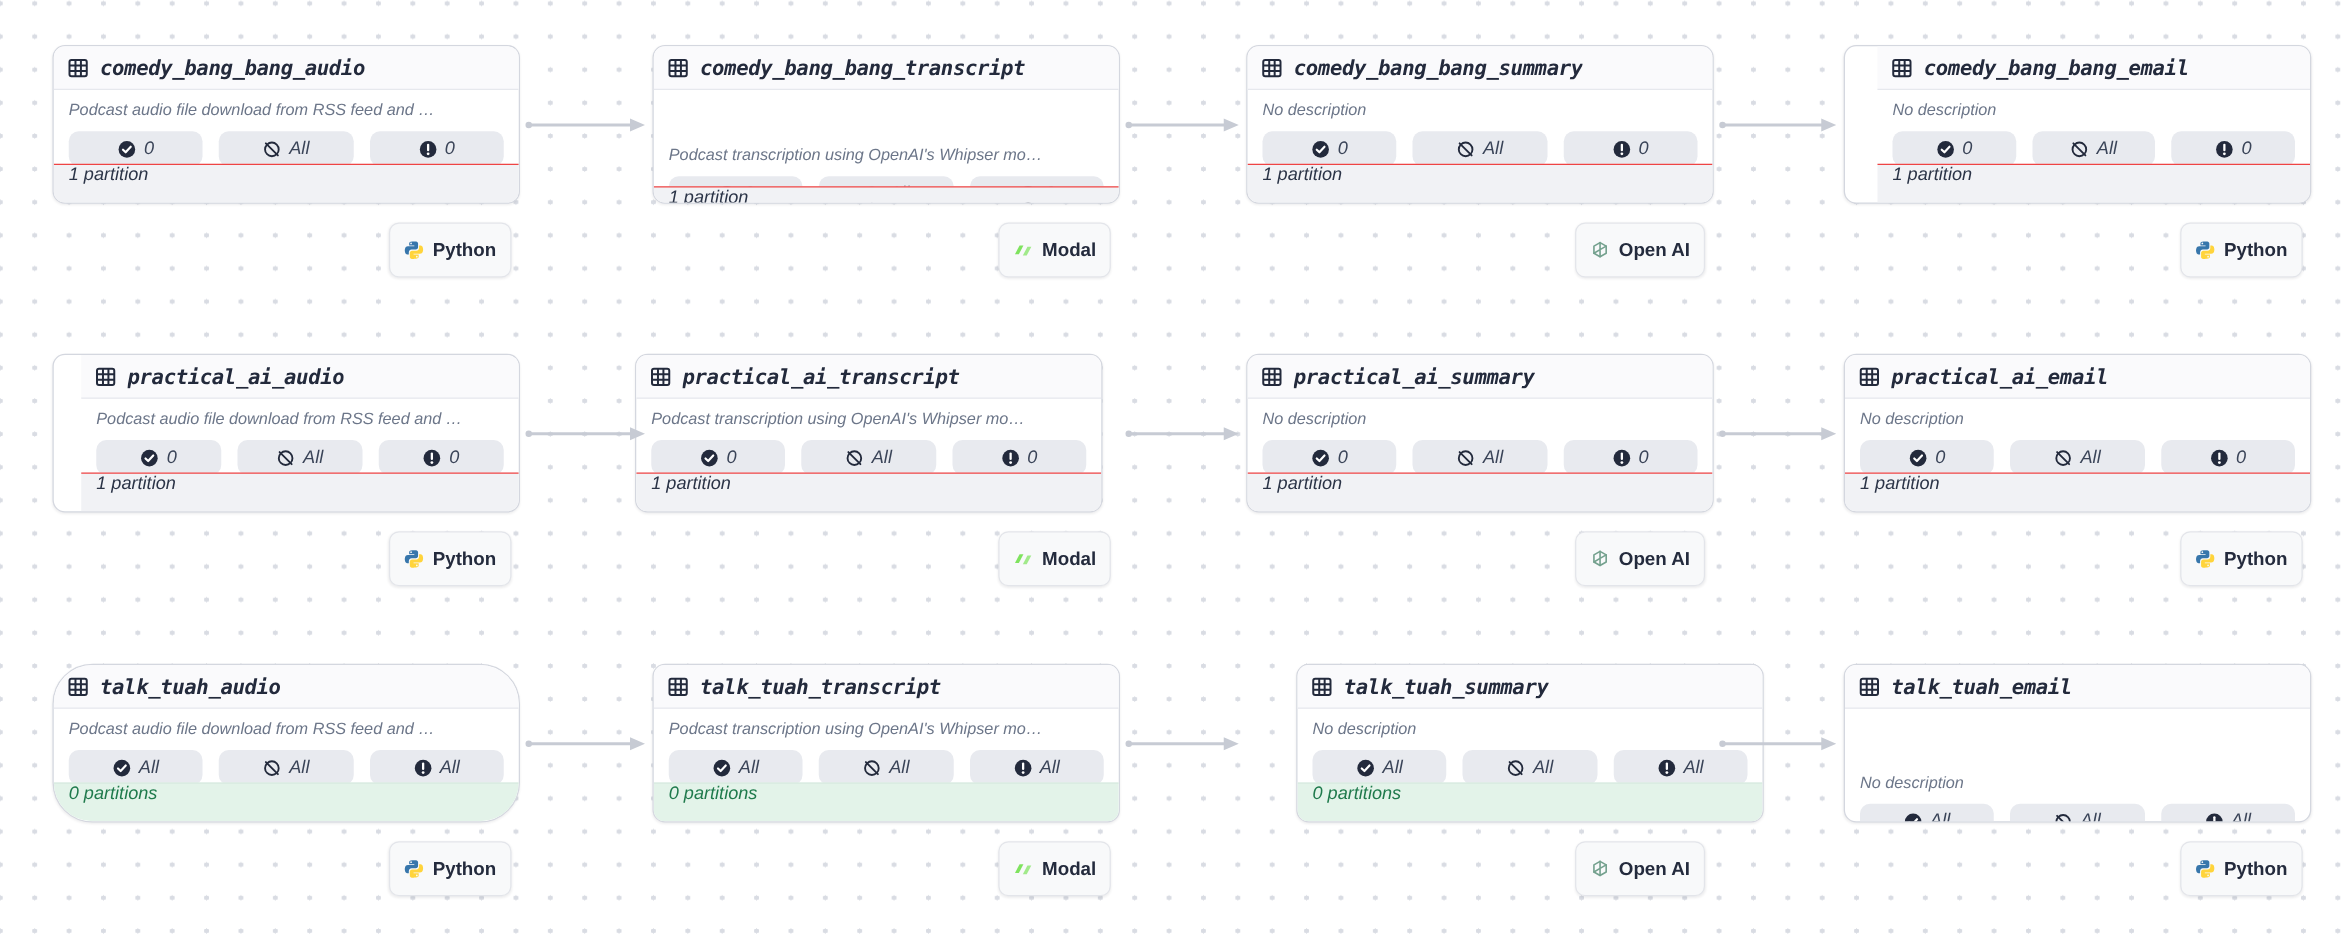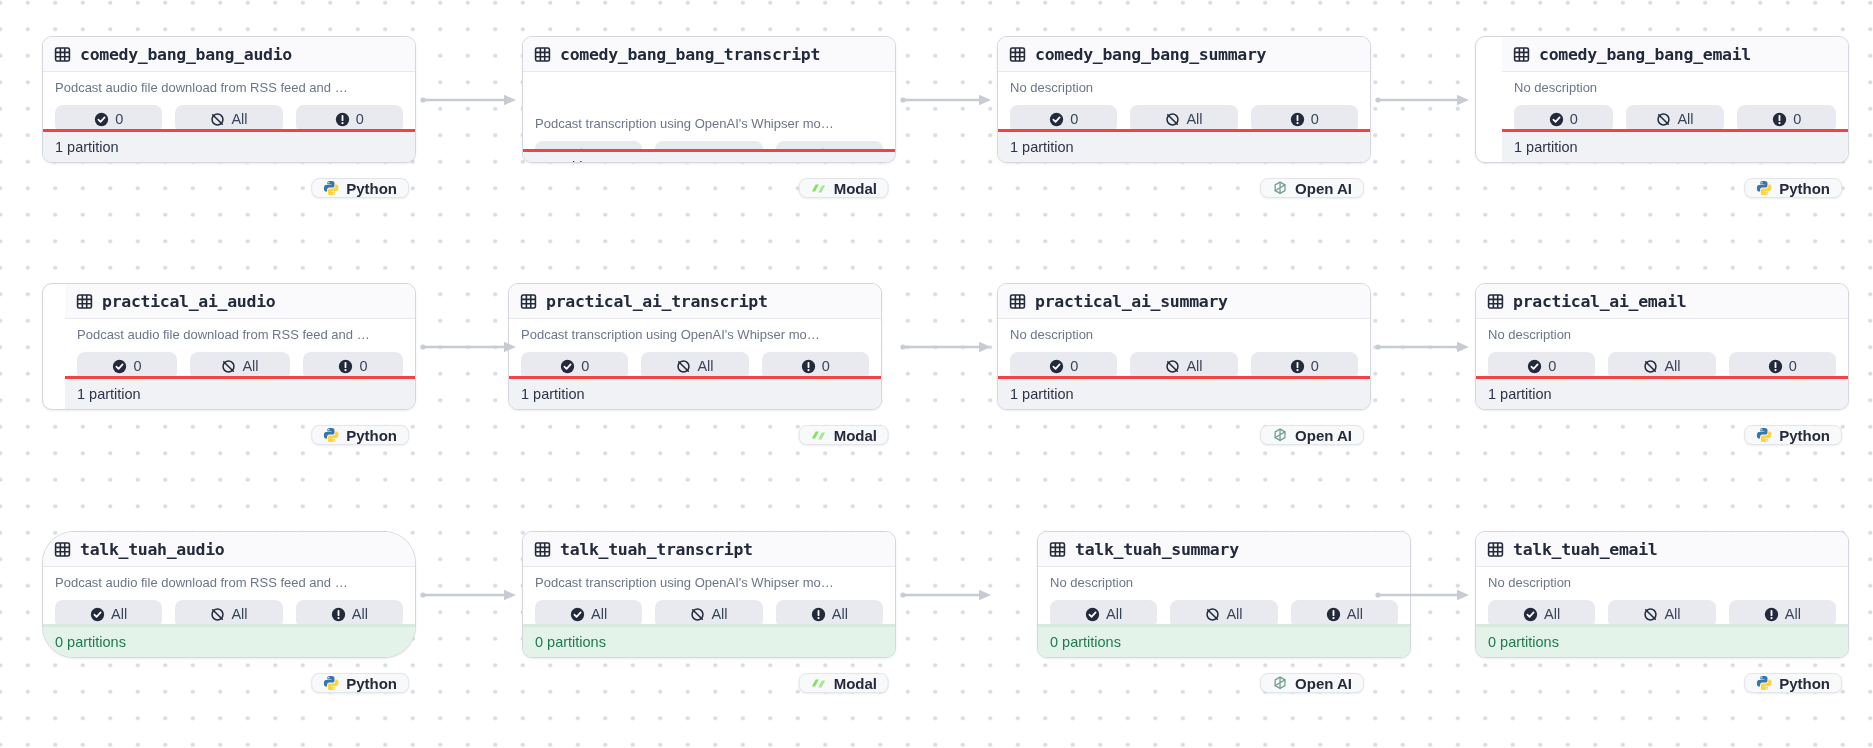--- a/index.html
+++ b/index.html
@@ -17,20 +17,21 @@
   }
   .asset-card {
     position:absolute; width:374px; height:127px; box-sizing:border-box;
     display:flex; flex-direction:column;
     background:#ffffff;
     border:1px solid var(--card-border, #D4D7DF);
     border-radius:10px;
     box-shadow:0 1px 2px rgba(20,25,40,.08);
     overflow:hidden;
     cursor:pointer;
+    font-style:italic;
   }
   .card-header {
     flex:none; display:flex; align-items:center; gap:9px;
     height:34px; padding:0 11px;
     background:var(--header-bg, #FAFAFC);
     border-bottom:1px solid #E6E8ED;
   }
   .hdr-icon { display:flex; flex:none; }
   .card-title {
     font-family:"DejaVu Sans Mono","Liberation Mono",monospace;
@@ -46,34 +47,34 @@
   .badge-row { display:flex; gap:13px; margin-top:7px; }
   .badge {
     flex:1; height:28px; border-radius:8px;
     background:var(--badge-bg, #E8EAEF);
     display:flex; align-items:center; justify-content:center; gap:6px;
     cursor:pointer;
   }
   .badge-icon { display:flex; }
   .badge-val { font-size:14.5px; font-weight:500; color:#3A4458; }
   .card-footer {
-    flex:none; height:30px; display:flex; align-items:center;
+    flex:none; height:30px; display:flex; align-items:flex-start;
     padding:0 12px; font-size:14.5px;
     background:var(--footer-bg, #F1F2F5);
     color:var(--footer-text, #2B3447);
-    border-top:3px solid #ef4444;
+    border-top:1px solid #ef4444;
   }
   .card-footer.fresh {
     background:var(--fresh-bg, #E3F3E9);
     color:var(--fresh-text, #1F7A4C);
     border-top-color:#D8EADF;
   }
   .kind-tag {
     position:absolute; transform:translateX(-100%);
-    height:20px; box-sizing:border-box;
+    height:44px; box-sizing:border-box;
     display:flex; align-items:center; gap:7px; padding:0 11px;
     background:var(--tag-bg, #F8F9FA);
     border:1px solid var(--tag-border, #E3E5EA);
     border-radius:8px;
     box-shadow:0 1px 2px rgba(20,25,40,.08);
     cursor:pointer;
   }
   .tag-logo { display:flex; }
   .tag-label { font-size:15px; font-weight:700; color:#242B3D; white-space:nowrap; }
   .edge { position:absolute; height:16px; pointer-events:none; }
@@ -831,21 +832,21 @@
     <span class="tag-logo">
       <svg width="16" height="16" viewBox="0 0 16 16">
         <g fill="none" style="stroke:var(--openai-green)" stroke-width="1.3" stroke-linejoin="round" stroke-linecap="round">
           <path d="M8 2.1l4.9 2.8v5.7L8 13.4 3.1 10.6V4.9z"></path>
           <path d="M8 2.1v5.6l-4.9 2.9M8 13.4V7.7l4.9-2.8"></path>
         </g>
       </svg>
     </span>
     <span class="tag-label">Open AI</span>
   </div>
-    <div class="asset-card" style="left: 1475px; top: 531px;">
+    <div class="asset-card" style="left: 1475px; top: 531px; gap: 43px;">
     <div class="card-header">
       <span class="hdr-icon">
         <svg width="17" height="17" viewBox="0 0 16 16">
           <g fill="none" style="stroke:var(--navy-text)" stroke-width="1.5">
             <rect x="1.5" y="1.9" width="13" height="12.2" rx="1.5"></rect>
             <line x1="1.5" y1="6" x2="14.5" y2="6"></line>
             <line x1="1.5" y1="10.1" x2="14.5" y2="10.1"></line>
             <line x1="6" y1="1.9" x2="6" y2="14.1"></line>
             <line x1="10.1" y1="1.9" x2="10.1" y2="14.1"></line>
           </g>

